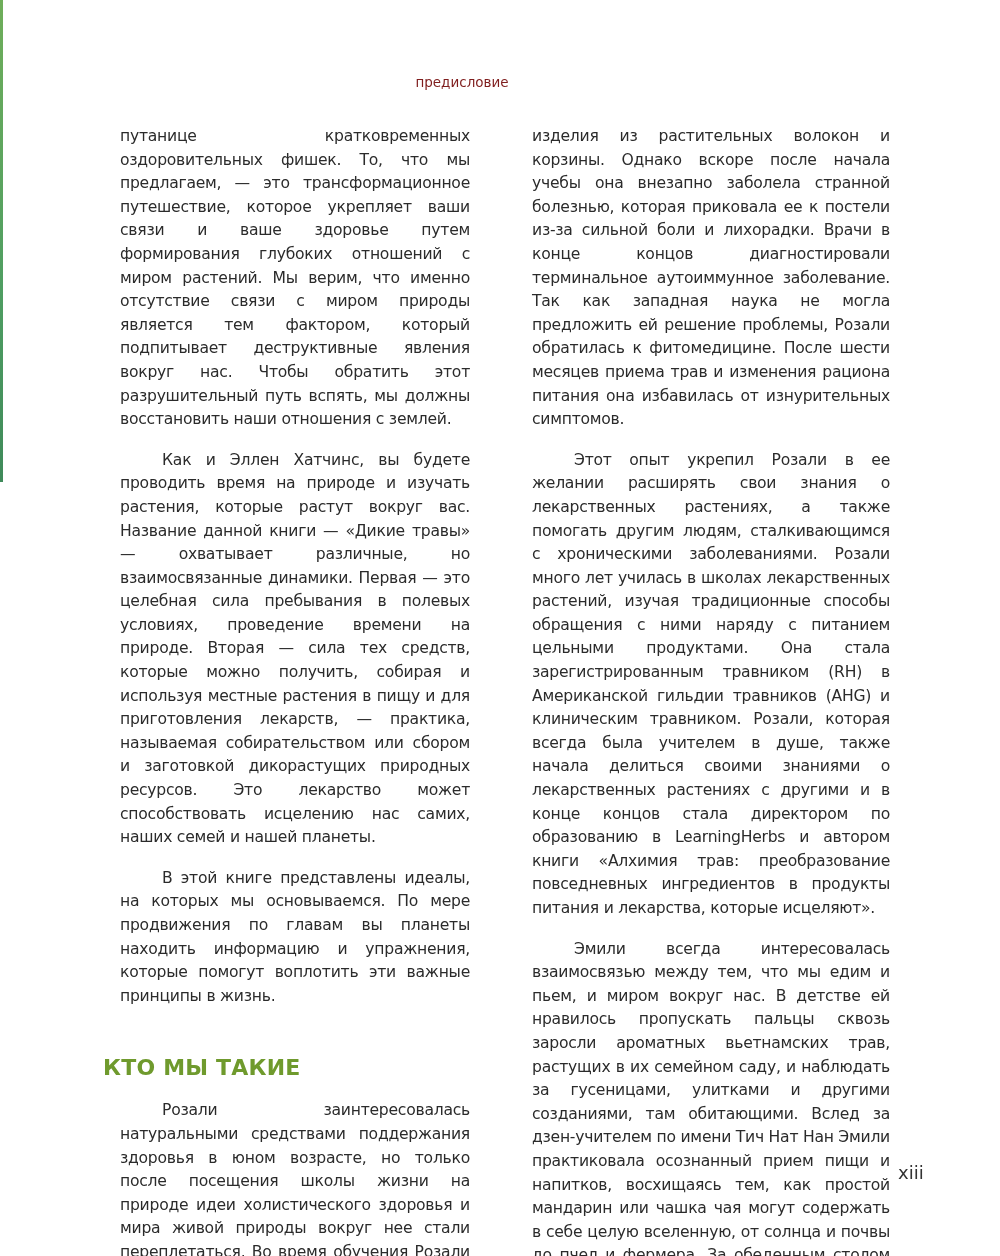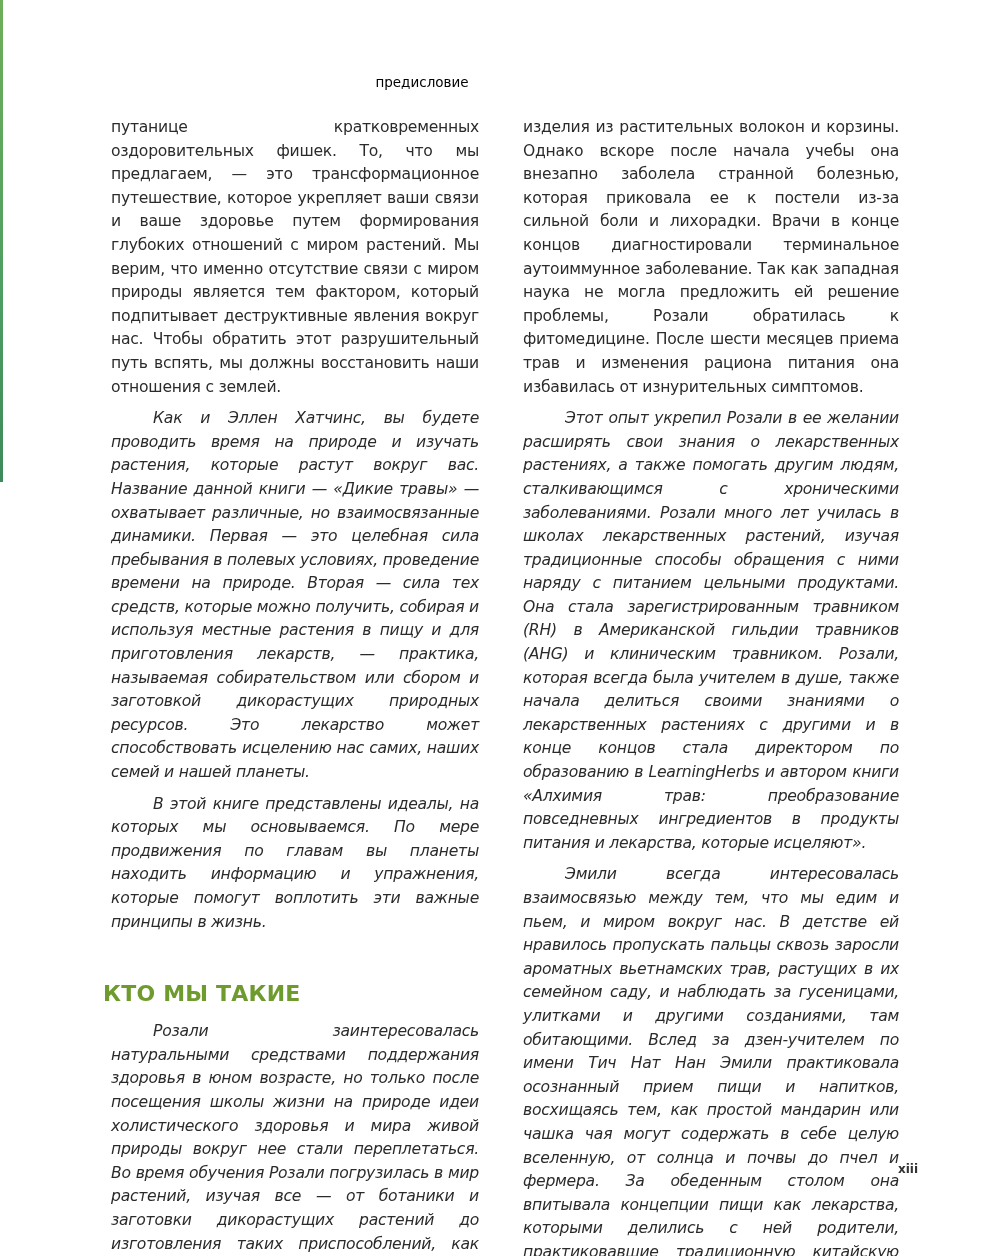--- a/index.html
+++ b/index.html
@@ -6,36 +6,36 @@
   body {
     width: 1000px; height: 1256px; background: #ffffff; position: relative; overflow: hidden;
     font-family: "DejaVu Sans", sans-serif; color: #2b2b2b;
   }
   .edge-strip {
     position: absolute; left: 0; top: 0; width: 3px; height: 482px;
     background: linear-gradient(#6fae5a, #4f9e62 60%, #3f8a5a);
   }
   .running-head {
     position: absolute; top: 74px; left: 0; width: 844px; text-align: center;
-    font-size: 13.5px; color: #000000;
+    font-size: 13.5px; color: #7f1d1d; padding-left: 40px;
   }
   .col {
     position: absolute; top: 108px; width: 384px;
     font-size: 15.6px; line-height: 23.6px; letter-spacing: -0.25px;
   }
   .col.left { left: 103px; }
   .col.right { left: 515px; width: 392px; }
-  .col p { margin: 8px; text-align: justify; hyphens: manual; }
-  .col p.indent { text-indent: 42px; font-style: italic; }
+  .col p { margin: 17px; text-align: justify; hyphens: manual; }
+  .col p.indent { text-indent: 42px; }
   .section-title {
     margin: 46px 0 12px 0; font-size: 22px; font-weight: bold; color: #6f9a2d; letter-spacing: 0.2px;
     line-height: 28px;
   }
   .page-number {
-    position: absolute; top: 1162px; left: 898px; font-size: 12px; color: #333; font-weight: bold;
+    position: absolute; top: 1162px; left: 898px; font-size: 18px; color: #333;
   }
 </style>
 </head>
 <body>
 
 <div class="edge-strip"></div>
 
 <div class="running-head">предисловие</div>
 
 <div class="col left">

